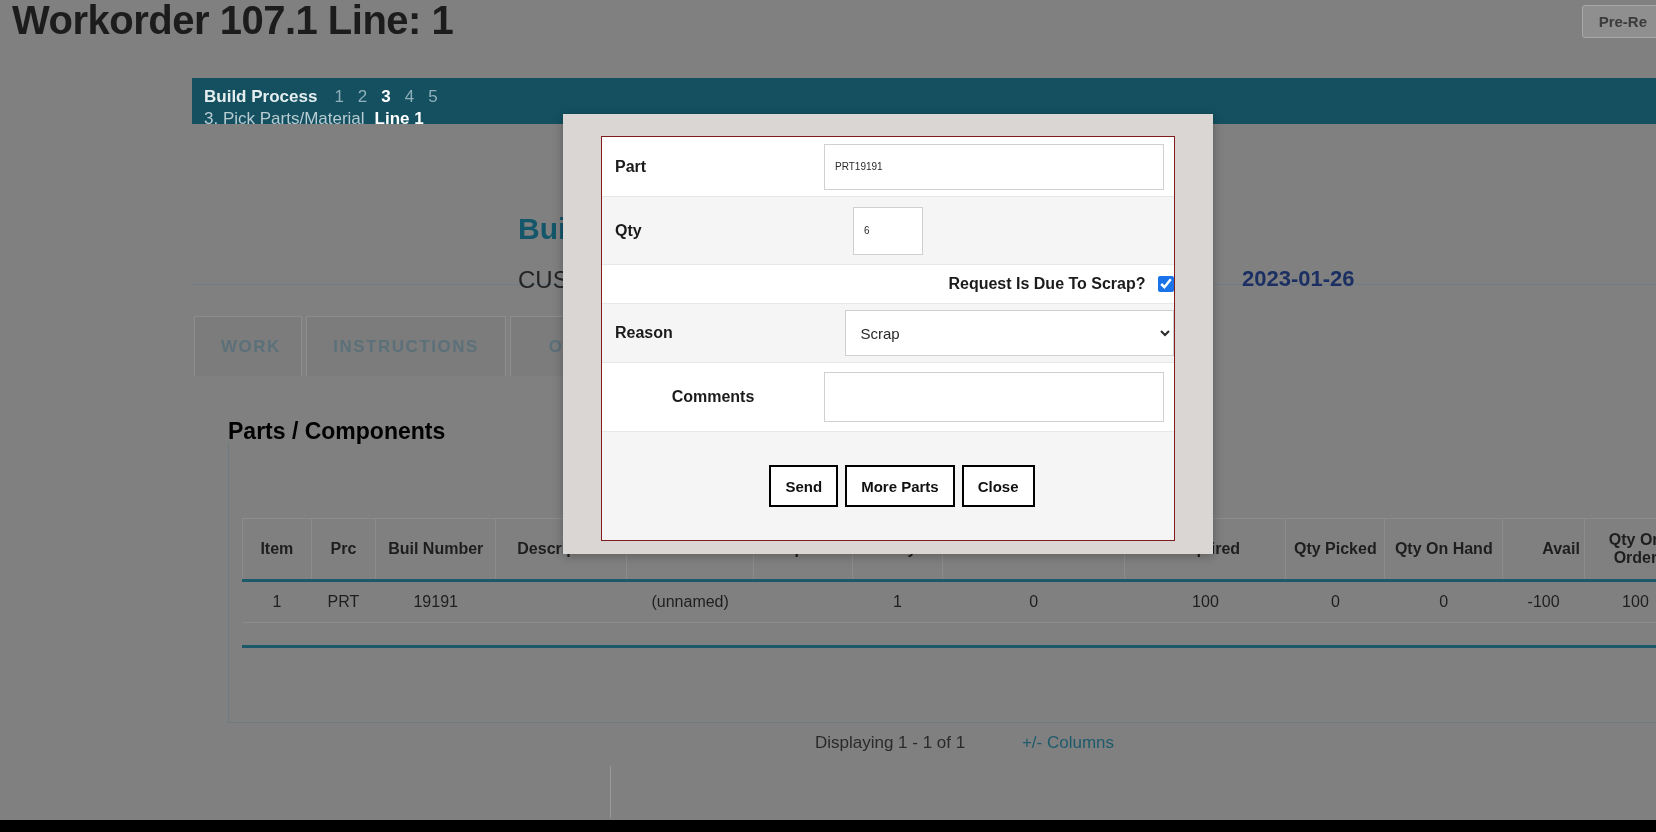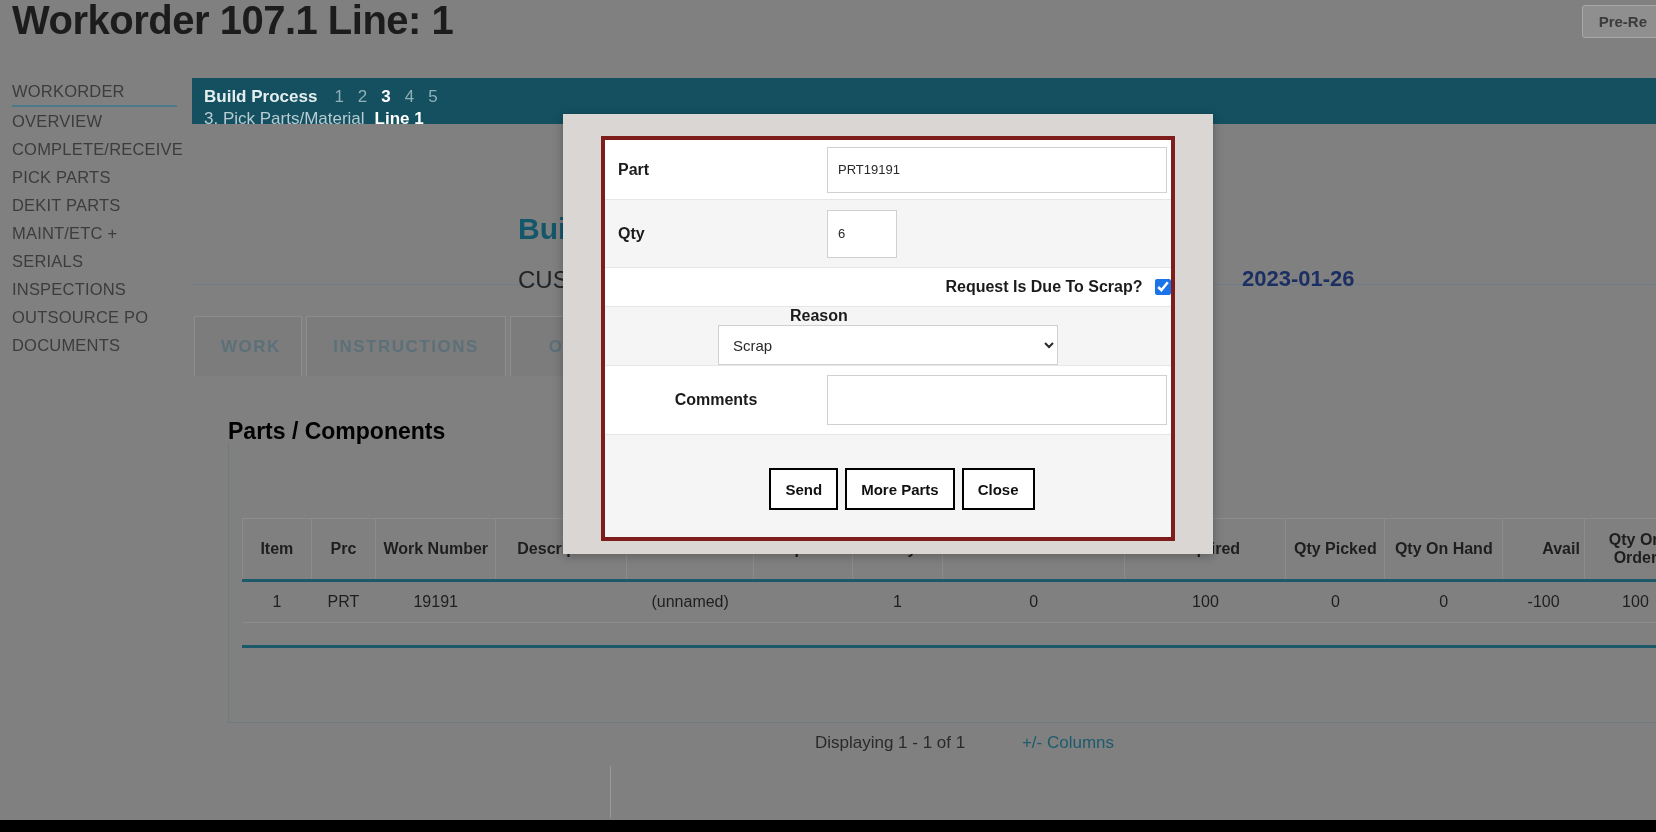--- a/index.html
+++ b/index.html
@@ -312,54 +312,54 @@
     background: #d9d6d4;
     box-shadow: 0 2px 10px rgba(0,0,0,0.28);
   }
   .modal-inner {
     position: absolute;
     left: 601px;
     top: 136px;
     width: 574px;
     height: 405px;
     background: #d946ef;
-    border: 4px solid #7f1d1d;
+    border: 1px solid #7f1d1d;
     box-sizing: border-box;
     overflow: hidden;
   }
   .form-row {
     display: flex;
     align-items: center;
     border-bottom: 1px solid #e6e6e6;
     box-sizing: border-box;
     background: #ffffff;
   }
-  .form-row.alt { background: #f5f5f5; }
+  .form-row.alt { background: #f5f5f5; gap: 29px; }
   .form-row .flabel {
     font-size: 16px;
     font-weight: bold;
     color: #1b1b1b;
     width: 222px;
     padding-left: 13px;
     box-sizing: border-box;
   }
   .form-row.center-label .flabel {
     text-align: center;
     padding-left: 0;
   }
   .row-part { height: 60px; }
   .row-qty  { height: 68px; }
   .row-scrap{ height: 39px; justify-content: flex-end; }
-  .row-reason { height: 59px; flex-direction: column; }
+  .row-reason { height: 59px; }
   .row-comments { height: 69px; }
 
   .txt-input {
     border: 1px solid #d0d0d0;
     background: #fff;
-    font-size: 13px;
+    font-size: 10px;
     color: #2a2a2a;
     font-family: "Liberation Sans", sans-serif;
     box-sizing: border-box;
     padding: 0 10px;
   }
   .inp-part { width: 340px; height: 46px; }
   .inp-qty  { width: 70px;  height: 48px; }
   .inp-comments { width: 340px; height: 50px; padding-top: 6px; resize: none; }
 
   .chk {
@@ -401,32 +401,20 @@
   }
 </style>
 </head>
 <body>
 
 <div id="page-layer">
 
   <div class="page-title">Workorder 107.1 Line: 1</div>
   <div class="pre-release-btn">Pre-Re</div>
 
-  <div class="sidebar" id="sidebar">
-      <div class="sidebar-item active">WORKORDER</div>
-      <div class="sidebar-item">OVERVIEW</div>
-      <div class="sidebar-item">COMPLETE/RECEIVE</div>
-      <div class="sidebar-item">PICK PARTS</div>
-      <div class="sidebar-item">DEKIT PARTS</div>
-      <div class="sidebar-item">MAINT/ETC +</div>
-      <div class="sidebar-item">SERIALS</div>
-      <div class="sidebar-item">INSPECTIONS</div>
-      <div class="sidebar-item">OUTSOURCE PO</div>
-      <div class="sidebar-item">DOCUMENTS</div>
-    </div>
 
   <div class="main">
 
     <div class="build-bar">
       <div class="build-bar-row1">
         <span class="build-label">Build Process</span><span id="steps-host"><span class="step">1</span><span class="step">2</span><span class="step current">3</span><span class="step">4</span><span class="step">5</span></span>
       </div>
       <div class="build-bar-row2">
         <span>3. Pick Parts/Material</span><b>Line 1</b>
       </div>
@@ -446,21 +434,21 @@
       </div>
 
     <div class="parts-heading">Parts / Components</div>
     <div class="parts-panel"></div>
 
     <table class="parts-table">
       <thead>
         <tr id="thead-row">
             <th style="width: 64px;">Item</th>
             <th style="width: 60px;">Prc</th>
-            <th style="width: 112px;">Work Number</th>
+            <th style="width: 112px;">Buil Number</th>
             <th style="width: 122px;">Description</th>
             <th style="width: 118px;">Revision</th>
             <th style="width: 92px;">Spec</th>
             <th style="width: 84px;">Assy</th>
             <th style="width: 170px;">Measurement</th>
             <th style="width: 150px;">Required</th>
             <th style="width: 92px;">Qty Picked</th>
             <th style="width: 110px;">Qty On Hand</th>
             <th style="width: 76px; text-align: right;">Avail</th>
             <th style="width: 95px;">Qty On Order</th>

